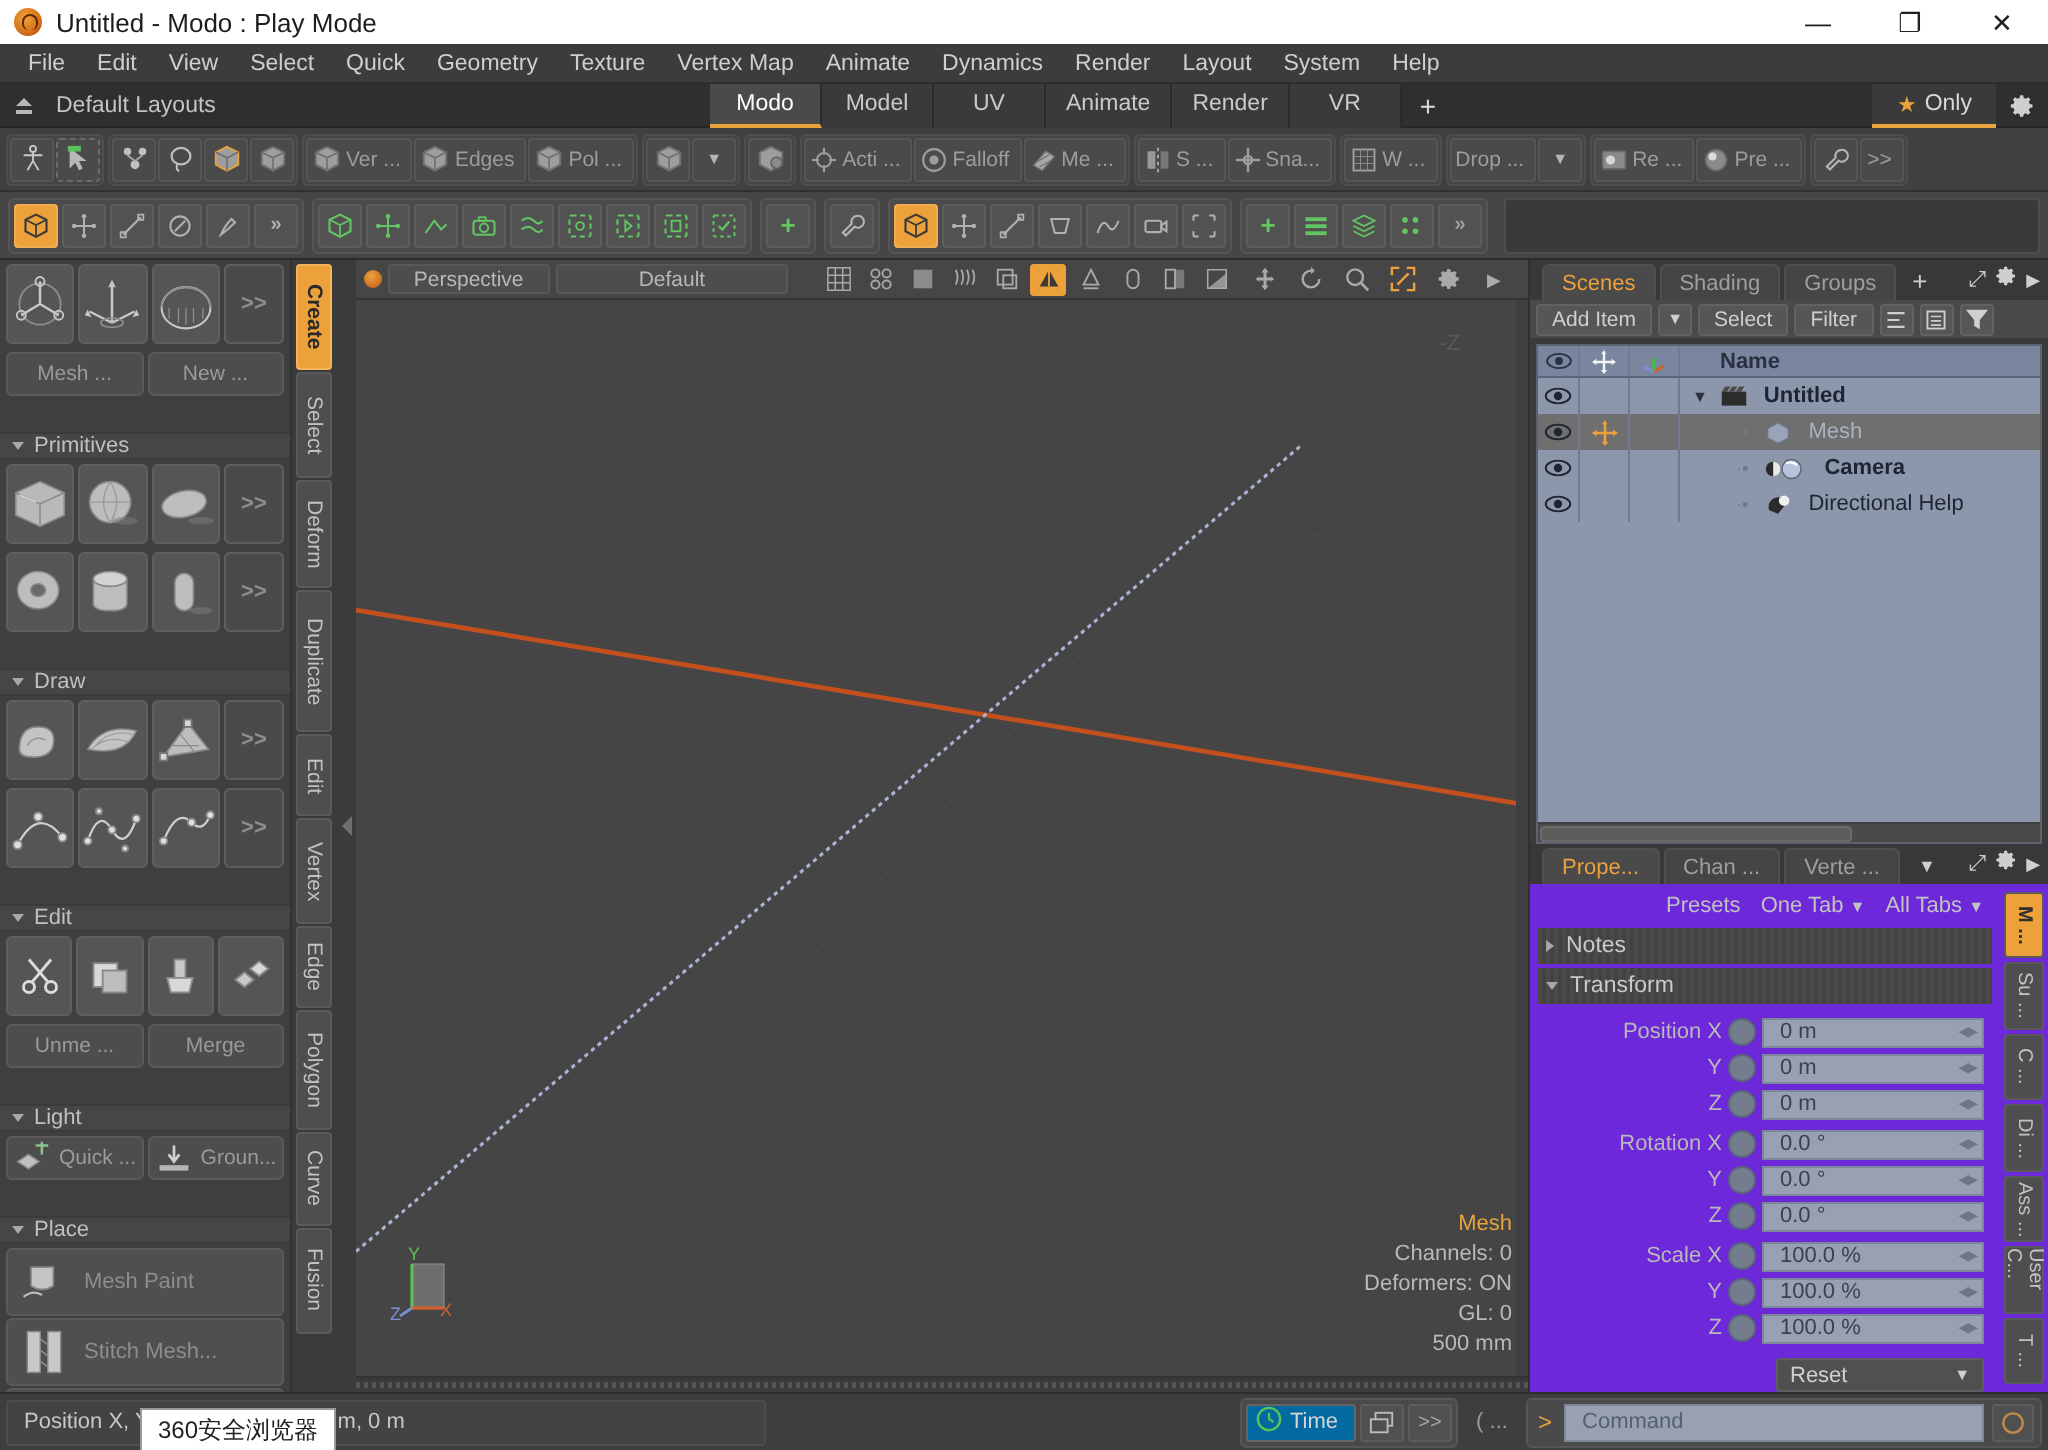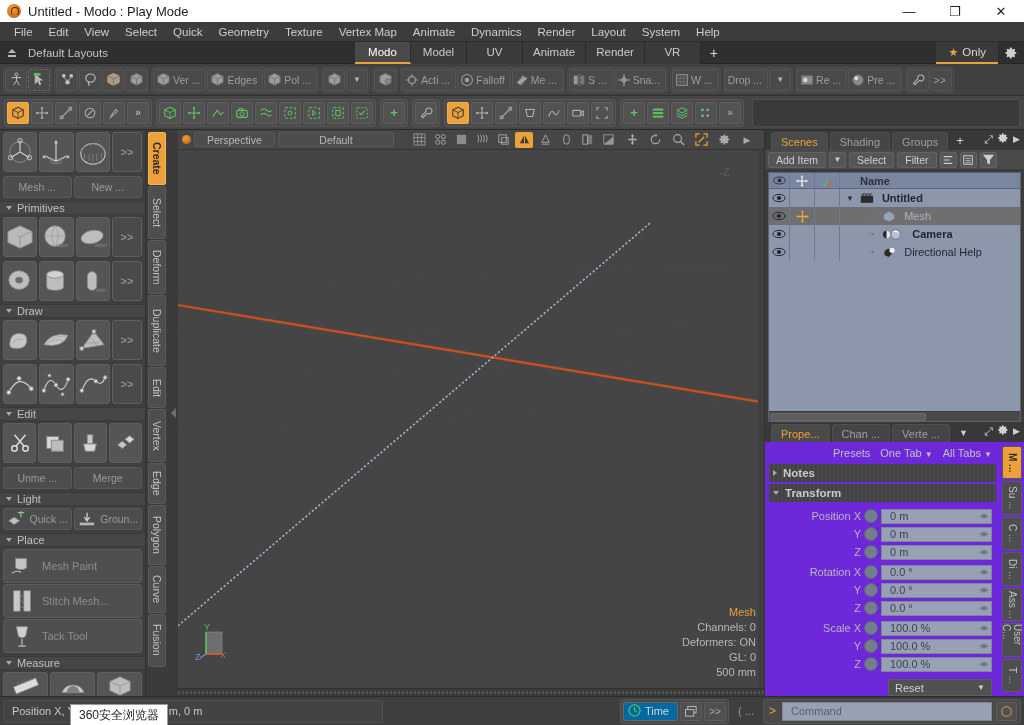--- a/index.html
+++ b/index.html
@@ -67,21 +67,21 @@
   #leftpanel{width:146px;background:#3f3f3f;display:flex;flex-direction:column;
     overflow:hidden;border-right:1px solid #323232;}
   .lp-row{display:flex;gap:2px;padding:2px 3px;}
   .lp-cell{flex:1;height:40px;background:#555;border:1px solid #5f5f5f;border-radius:3px;
     display:flex;align-items:center;justify-content:center;}
   .lp-cell.arrow{flex:0 0 30px;background:#4a4a4a;color:#8e8e8e;font-size:11px;font-weight:bold;}
   .lp-wide{display:flex;gap:2px;padding:2px 3px;}
   .lp-wbtn{flex:1;height:22px;background:#4d4d4d;border:1px solid #5a5a5a;border-radius:3px;
     display:flex;align-items:center;justify-content:center;color:#9a9a9a;font-size:10.5px;}
   .lp-header{height:17px;display:flex;align-items:center;gap:5px;padding:0 6px;color:#c0c0c0;
-    font-size:11px;background:#464646;border-top:1px solid #3a3a3a;border-bottom:1px solid #3a3a3a;margin-top:1px;}
+    font-size:11px;background:#464646;border-top:1px solid #3a3a3a;border-bottom:1px solid #3a3a3a;margin-top:16px;}
   .tri{width:0;height:0;border-left:4px solid #a8a8a8;border-top:3.5px solid transparent;border-bottom:3.5px solid transparent;}
   .tri.down{border-left:3.5px solid transparent;border-right:3.5px solid transparent;border-top:4px solid #a8a8a8;border-bottom:none;}
   .lp-tall{display:flex;flex-direction:column;padding:2px 3px;gap:1px;}
   .lp-trow{height:34px;background:#4f4f4f;border:1px solid #5b5b5b;border-radius:3px;
     display:flex;align-items:center;gap:6px;padding-left:4px;color:#8d8d8d;font-size:11px;}
   .lp-small{display:flex;gap:2px;padding:2px 3px;}
   .lp-scell{flex:1;height:28px;background:#555;border:1px solid #5f5f5f;border-radius:3px;
     display:flex;align-items:center;justify-content:center;}
 
   
@@ -136,21 +136,21 @@
   .il-name{flex:1;display:flex;align-items:center;gap:4px;padding-left:6px;height:100%;}
   #il-hscroll{height:10px;background:#4a4a4a;border-top:1px solid #3e3e3e;display:flex;align-items:center;}
   #il-hthumb{width:62%;height:8px;background:#5d5d5d;border:1px solid #6a6a6a;border-radius:2px;margin-left:1px;}
 
   #props-pane{flex:1;display:flex;flex-direction:column;background:#6d28d9;}
   #props-body{flex:1;display:flex;}
   #props-main{flex:1;display:flex;flex-direction:column;padding-top:2px;min-width:0;}
   #presetbar{height:18px;display:flex;align-items:center;justify-content:flex-end;gap:10px;
     padding-right:8px;color:#c2c2c2;font-size:11px;}
   .prop-sec{height:18px;display:flex;align-items:center;gap:6px;padding-left:4px;margin:2px 4px 0 4px;
-    background:repeating-linear-gradient(90deg,#4a4a4a 0 2px,#424242 2px 4px);color:#cacaca;font-size:11.5px;font-weight:bold;}
+    background:repeating-linear-gradient(90deg,#4a4a4a 0 2px,#424242 2px 4px);color:#cacaca;font-size:11.5px;}
   .frow{display:flex;align-items:center;height:18px;gap:3px;padding-right:8px;}
   .flabel{width:96px;text-align:right;color:#b9b9b9;font-size:11px;}
   .fdot{width:14px;height:14px;border-radius:50%;background:#737d8e;border:1px solid #5e6775;}
   .fval{flex:1;height:15px;background:#98a1b3;border:1px solid #7e879a;display:flex;align-items:center;
     padding-left:8px;color:#3a4252;font-size:11px;position:relative;}
   .fval::after{content:"◀▶";position:absolute;right:3px;font-size:7px;color:#6d7686;letter-spacing:-1px;}
   .fgroup{margin:2px 0;}
   #resetrow{display:flex;justify-content:flex-end;padding:4px 8px 0 0;}
   #resetbtn{width:104px;height:17px;background:#505050;border:1px solid #5e5e5e;border-radius:2px;
     display:flex;align-items:center;justify-content:space-between;padding:0 6px;color:#d0d0d0;font-size:11px;}

